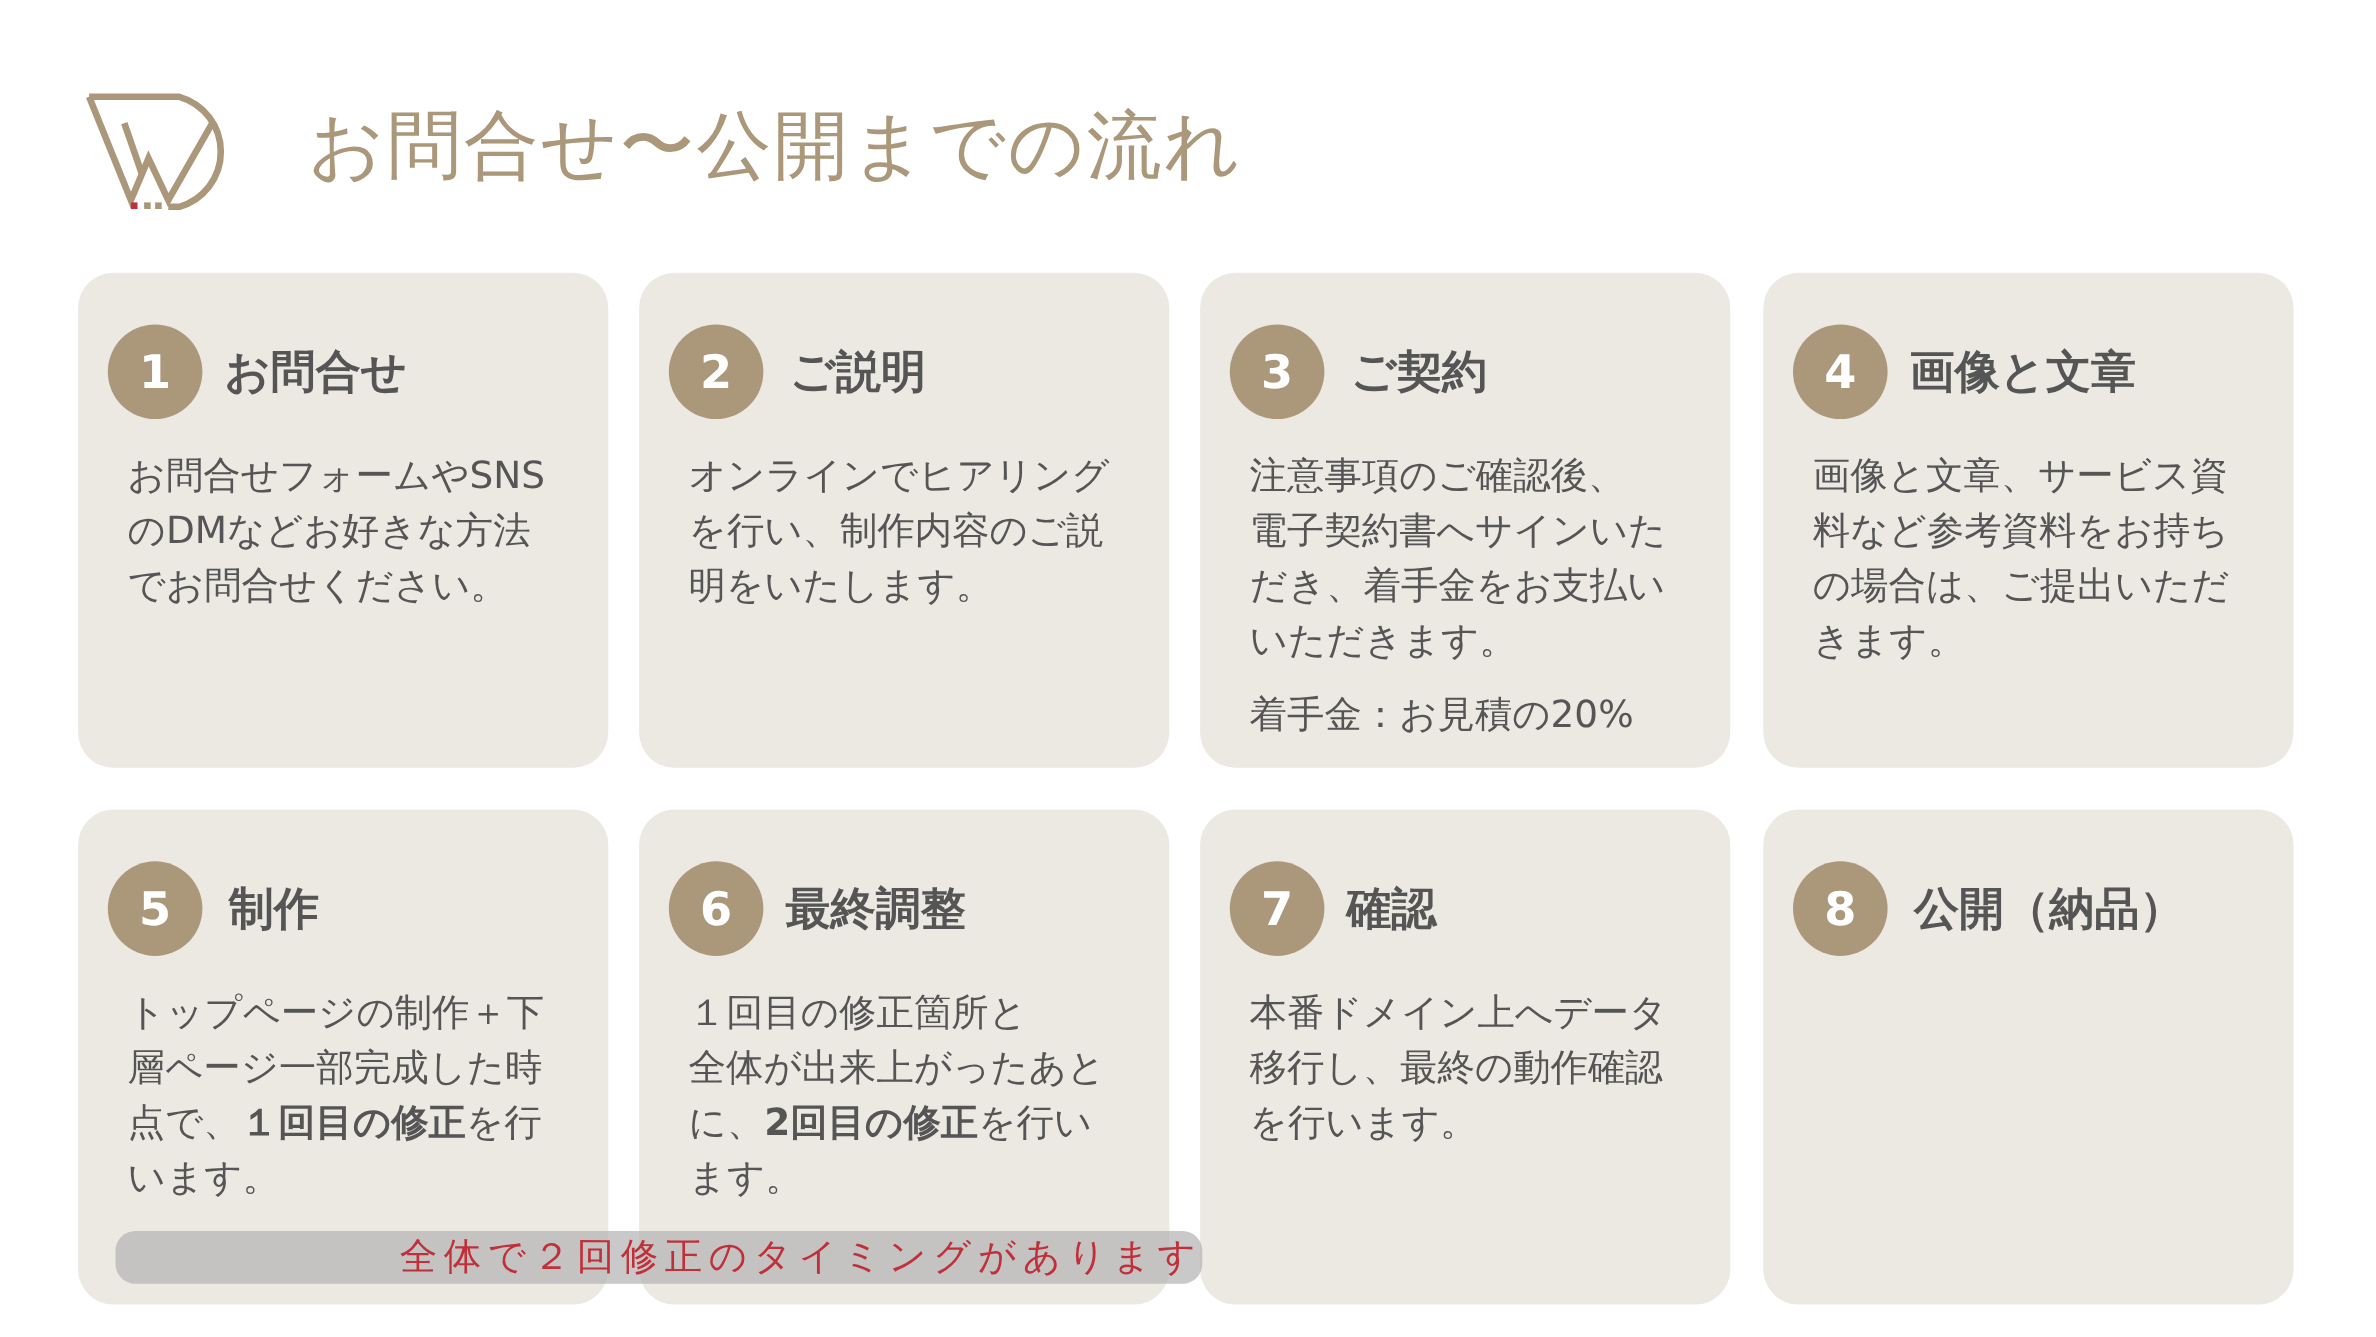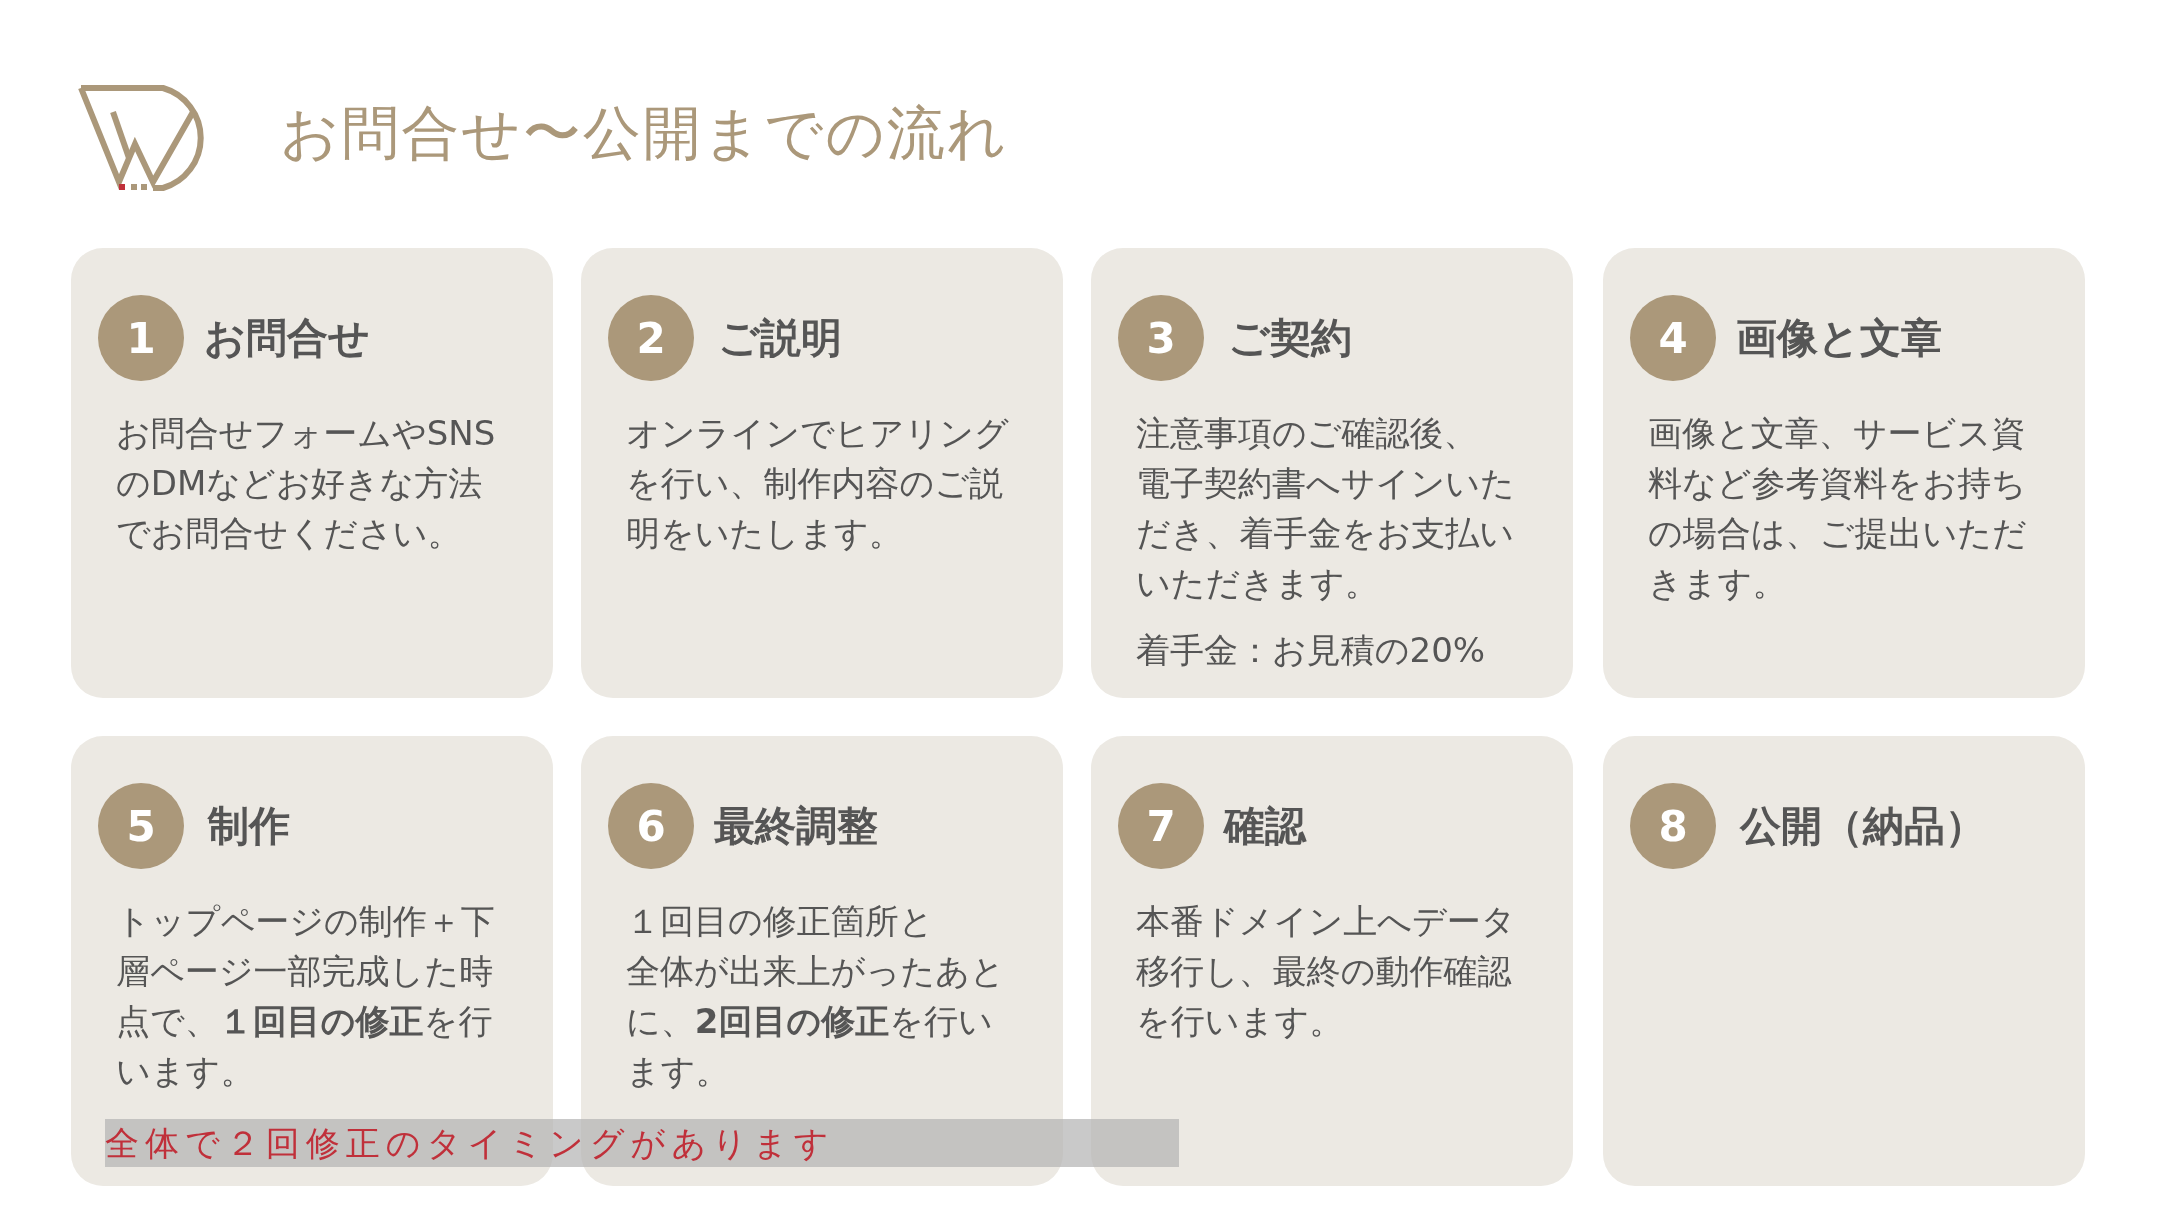--- a/index.html
+++ b/index.html
@@ -2,21 +2,21 @@
 <html><head>
   <meta charset="utf-8">
   <style>
     html, body { margin:0; padding:0; }
     body {
       width:2160px; height:1215px; background:#ffffff; position:relative; overflow:hidden;
       font-family:"DejaVu Sans","Liberation Sans",sans-serif; color:#555555;
     }
     .logo { position:absolute; left:75px; top:82px; width:140px; height:110px; }
     .page-title {
-      position:absolute; left:280px; top:78px; font-size:58px; line-height:110px;
+      position:absolute; left:280px; top:78px; font-size:68px; line-height:110px;
       color:#ab987a; letter-spacing:2px; white-space:nowrap; font-weight:400;
     }
     .card {
       position:absolute; width:482px; height:450px; background:#ece9e3; border-radius:32px;
       box-sizing:border-box;
     }
     .step-head { position:absolute; left:27px; top:47px; height:86px; display:flex; align-items:center; }
     .step-num {
       width:86px; height:86px; border-radius:50%; background:#ab987a; color:#ffffff;
       font-size:42px; font-weight:bold; display:flex; align-items:center; justify-content:center;
@@ -28,23 +28,23 @@
     .step-title.tight { margin-left:24px; }
     .step-body {
       position:absolute; left:45px; top:160px; width:410px; font-size:34px; line-height:50px;
       color:#555555; white-space:pre-line;
     }
     .step-body b { font-weight:bold; color:#555555; }
     .step-note {
       position:absolute; left:45px; top:377px; font-size:34px; line-height:50px; color:#555555; white-space:nowrap;
     }
     .banner {
-      position:absolute; left:105px; top:1119px; width:1074px; height:48px;
+      position:absolute; left:105px; top:1119px; width:988px; height:48px;
       background:rgba(180,180,180,0.72); color:#c0303a; font-size:34px; line-height:48px;
-      text-align:left; letter-spacing:6px; white-space:nowrap;
+      text-align:right; letter-spacing:6px; white-space:nowrap;border-radius:18px;
     }
   </style>
 </head>
 <body>
 
 <svg class="logo" viewBox="0 0 140 110">
   <path d="M6 6 L88 6 A52 52 0 0 1 88 106 L78 106" fill="none" stroke="#ab987a" stroke-width="6"></path>
   <path d="M6 6 L44 100 L60 62 L78 100 L118 30" fill="none" stroke="#ab987a" stroke-width="6" stroke-linejoin="miter"></path>
   <path d="M38 30 L54 76" fill="none" stroke="#ab987a" stroke-width="6"></path>
   <rect x="44" y="102" width="6" height="6" fill="#c0303a"></rect>

